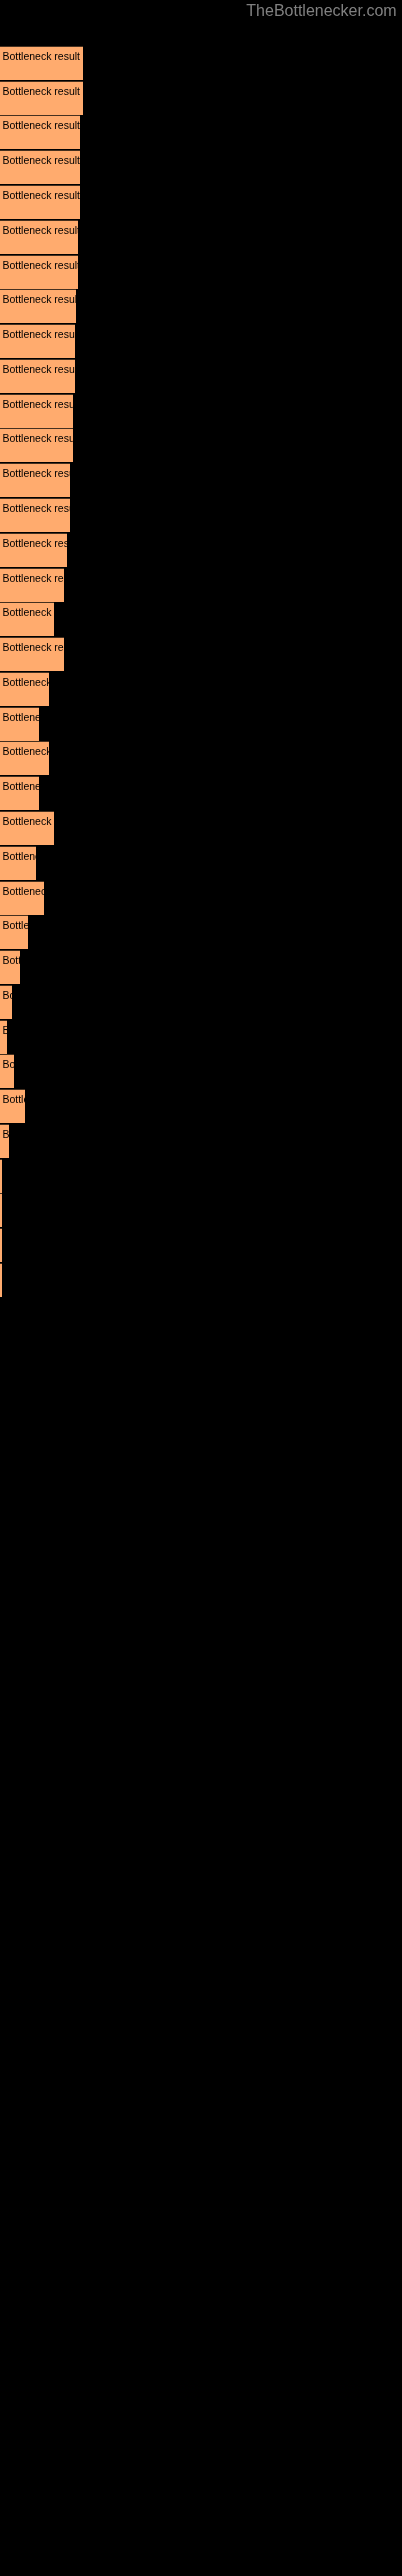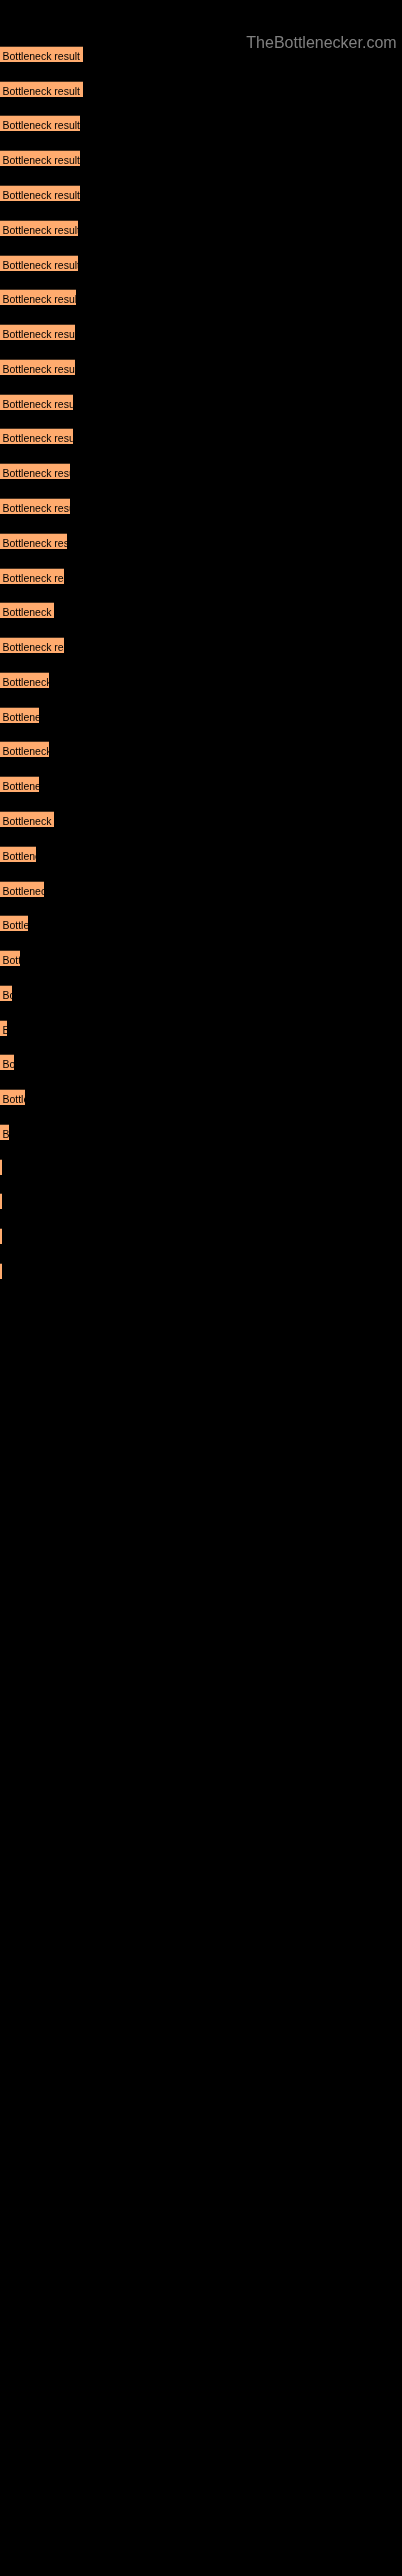--- a/index.html
+++ b/index.html
@@ -26,39 +26,38 @@
   #site-title {
     position: absolute;
     right: 6.4px;
     top: 0.8px;
     font-size: 16px;
     line-height: 19.3px;
     color: #808080;
     font-family: "Liberation Sans", sans-serif;
     white-space: nowrap;
     letter-spacing: 0px;
-    margin-top: 32px;
   }
   #bars-layer {
     position: absolute;
     left: 0;
     top: 0;
     width: 403px;
     height: 2576px;
   }
   .bar-row {
     position: absolute;
     left: 0;
     height: 19.3px;
   }
   .bar {
     position: absolute;
     left: 0;
     top: 0;
-    height: 16px;
+    height: 34px;
     background: #FFAB6E;
     border-top: 1.6px solid #45301F;
     box-sizing: border-box;
     overflow: hidden;
   }
   .bar-label {
     position: absolute;
     left: 2.4px;
     top: 2.4px;
     font-size: 10.5px;

